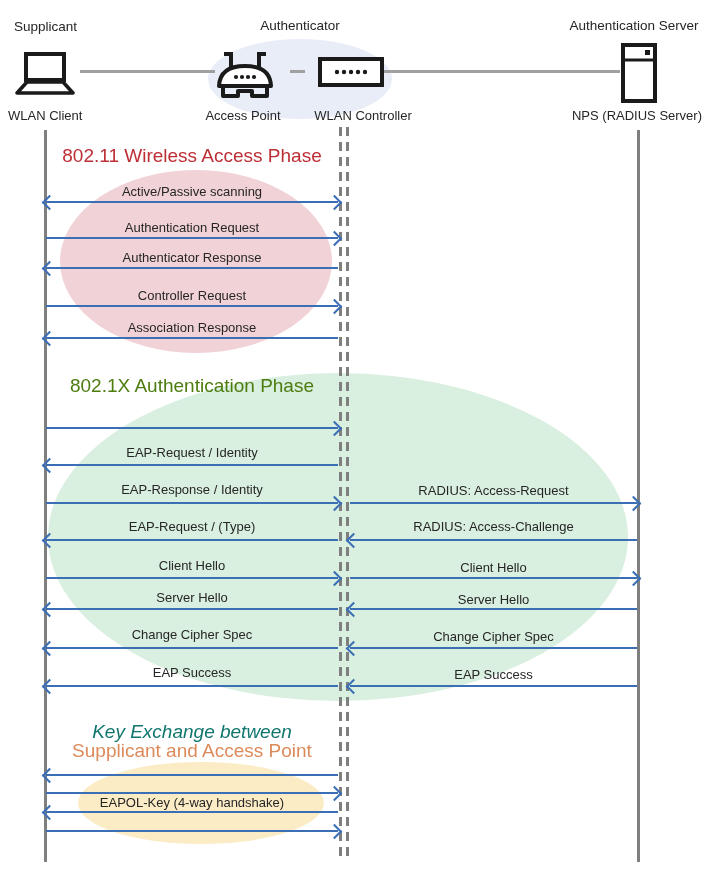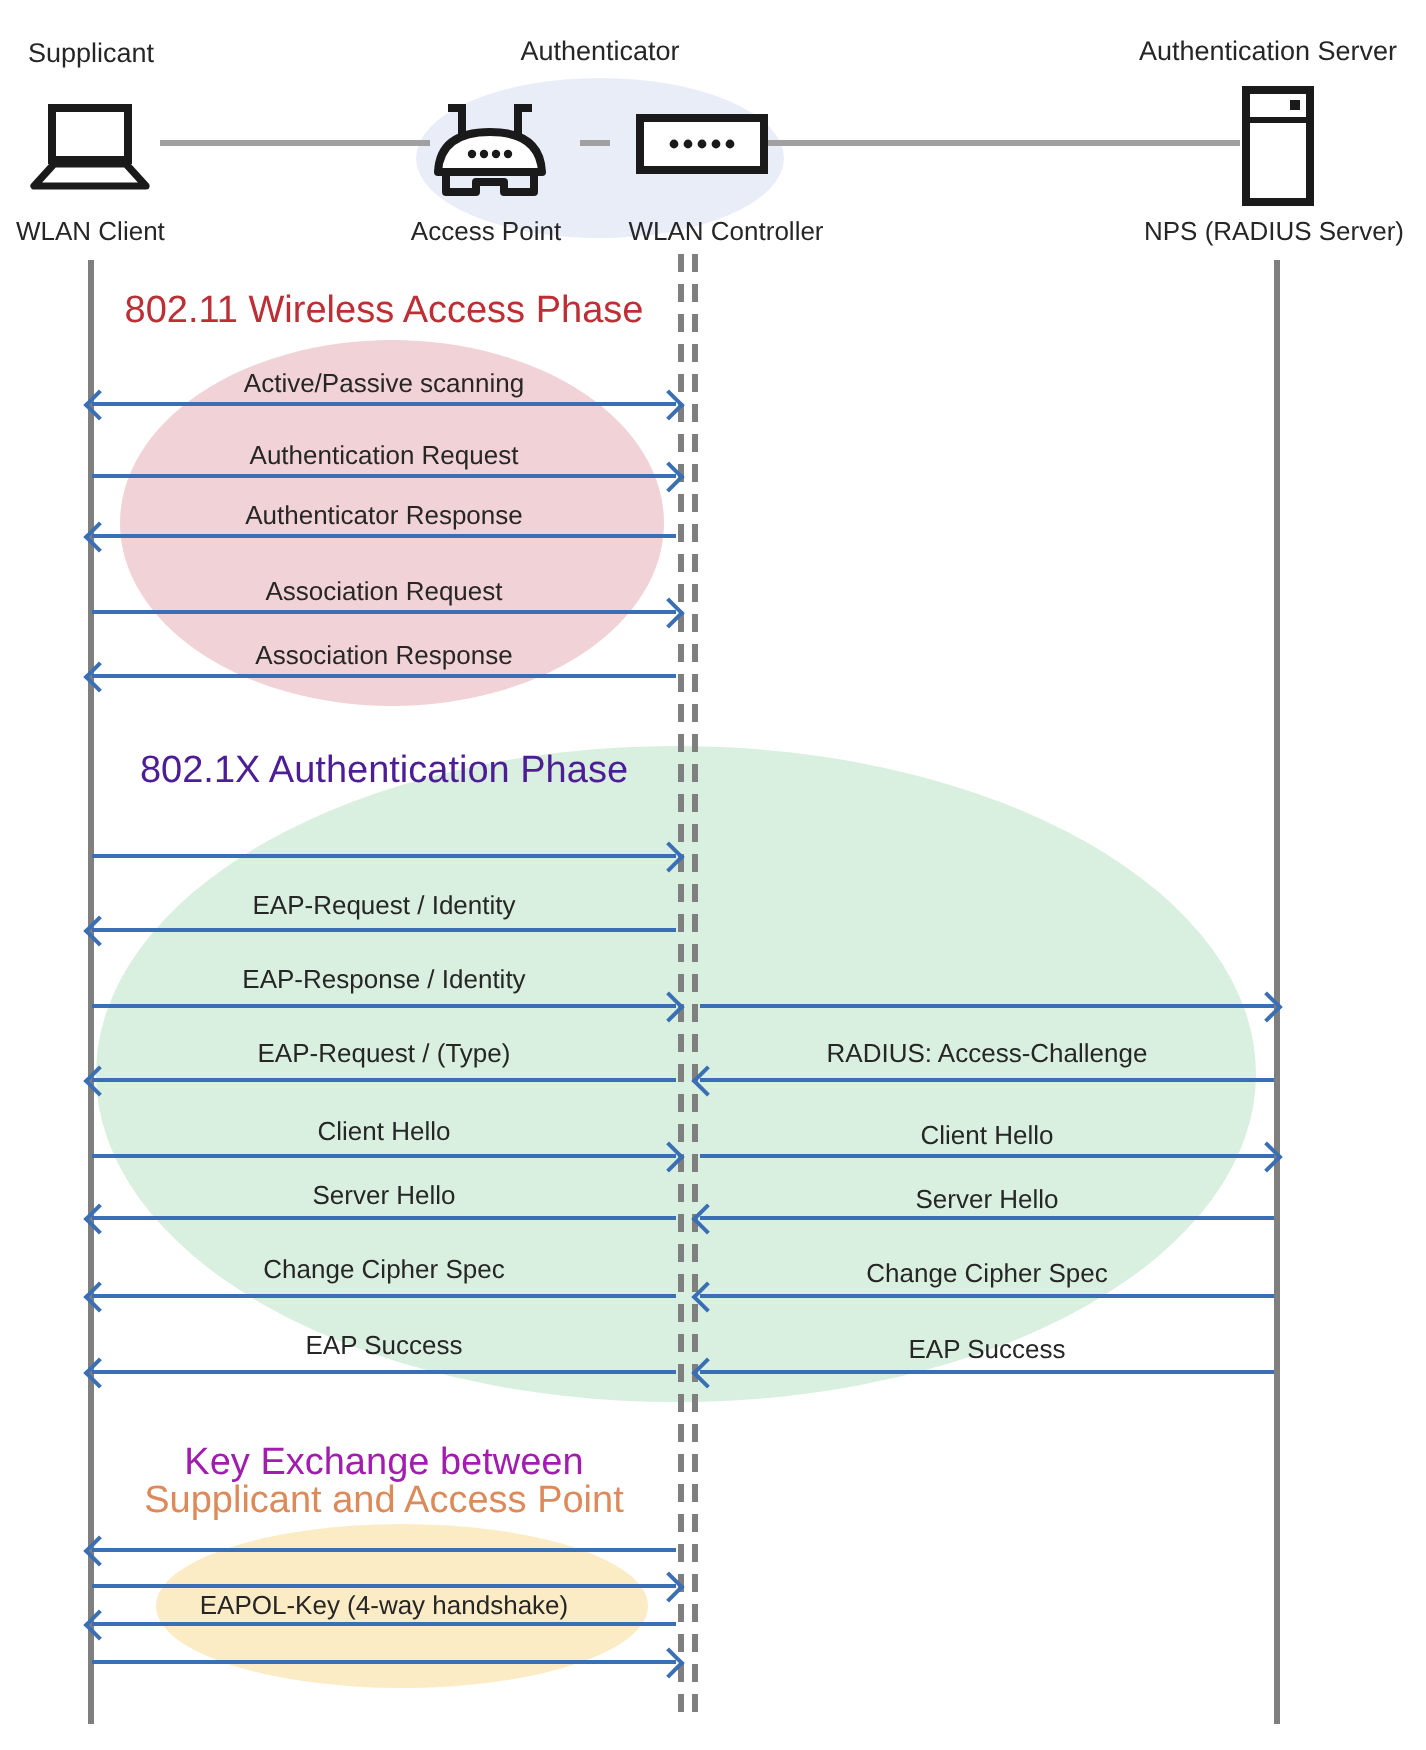--- a/index.html
+++ b/index.html
@@ -87,46 +87,47 @@
   <div class="halo" style="left:60px;top:170px;width:272px;height:183px;background:#f1d2d6;"></div>
   <div class="halo" style="left:48px;top:373px;width:580px;height:328px;background:#d9efdf;"></div>
   <div class="halo" style="left:78px;top:762px;width:246px;height:82px;background:#fcecc6;"></div>
 
   <div class="lifeline" style="left:44px;top:130px;height:732px;"></div>
   <div class="dashline" style="left:339px;top:127px;height:733px;"></div>
   <div class="dashline" style="left:346px;top:127px;height:733px;"></div>
   <div class="lifeline" style="left:637px;top:130px;height:732px;"></div>
 
   <div class="phase-title" style="top:146px;color:#bd2e35;">802.11 Wireless Access Phase</div>
-  <div class="phase-title" style="top:376px;color:#4c1d95;">802.1X Authentication Phase</div>
-  <div class="phase-title" style="top:722px;color:#a21caf;">Key Exchange between</div>
+  <div class="phase-title" style="top:376px;color:#4d7c0f;">802.1X Authentication Phase</div>
+  <div class="phase-title" style="top:722px;color:#0f766e;font-style:italic;">Key Exchange between</div>
   <div class="phase-title" style="top:741px;color:#dd8a5a;">Supplicant and Access Point</div>
 
   <div class="lab-l" style="top:184px;">Active/Passive scanning</div>
   <div class="mline ml al ar" style="top:201px;"></div>
 
   <div class="lab-l" style="top:220px;">Authentication Request</div>
   <div class="mline ml ar" style="top:237px;"></div>
 
   <div class="lab-l" style="top:250px;">Authenticator Response</div>
   <div class="mline ml al" style="top:267px;"></div>
 
-  <div class="lab-l" style="top:288px;">Association Request</div>
+  <div class="lab-l" style="top:288px;">Controller Request</div>
   <div class="mline ml ar" style="top:305px;"></div>
 
   <div class="lab-l" style="top:320px;">Association Response</div>
   <div class="mline ml al" style="top:337px;"></div>
 
   <div class="mline ml ar" style="top:427px;"></div>
 
   <div class="lab-l" style="top:445px;">EAP-Request / Identity</div>
   <div class="mline ml al" style="top:464px;"></div>
 
   <div class="lab-l" style="top:482px;">EAP-Response / Identity</div>
   <div class="mline ml ar" style="top:502px;"></div>
+  <div class="lab-r" style="top:483px;">RADIUS: Access-Request</div>
   <div class="mline mr ar" style="top:502px;"></div>
 
   <div class="lab-l" style="top:519px;">EAP-Request / (Type)</div>
   <div class="mline ml al" style="top:539px;"></div>
   <div class="lab-r" style="top:519px;">RADIUS: Access-Challenge</div>
   <div class="mline mr al" style="top:539px;"></div>
 
   <div class="lab-l" style="top:558px;">Client Hello</div>
   <div class="mline ml ar" style="top:577px;"></div>
   <div class="lab-r" style="top:560px;">Client Hello</div>

